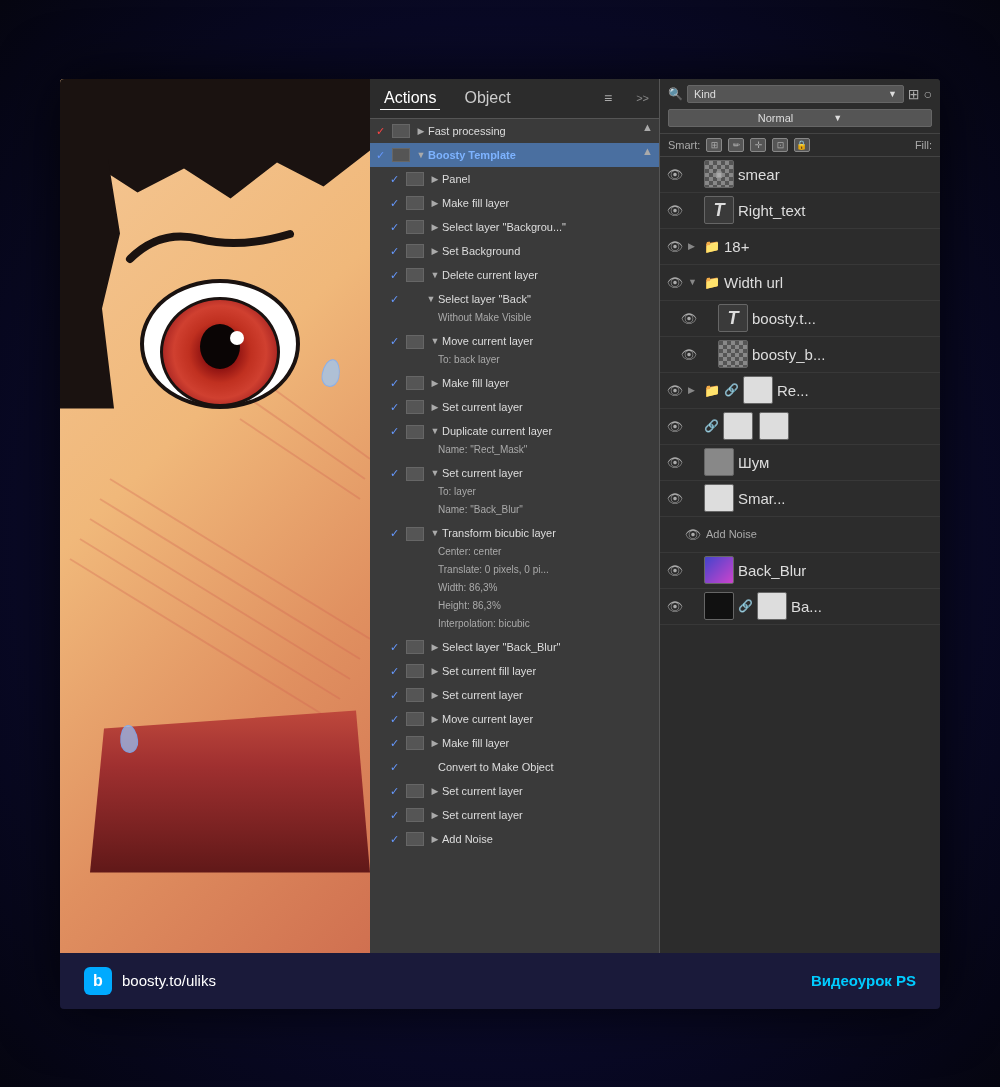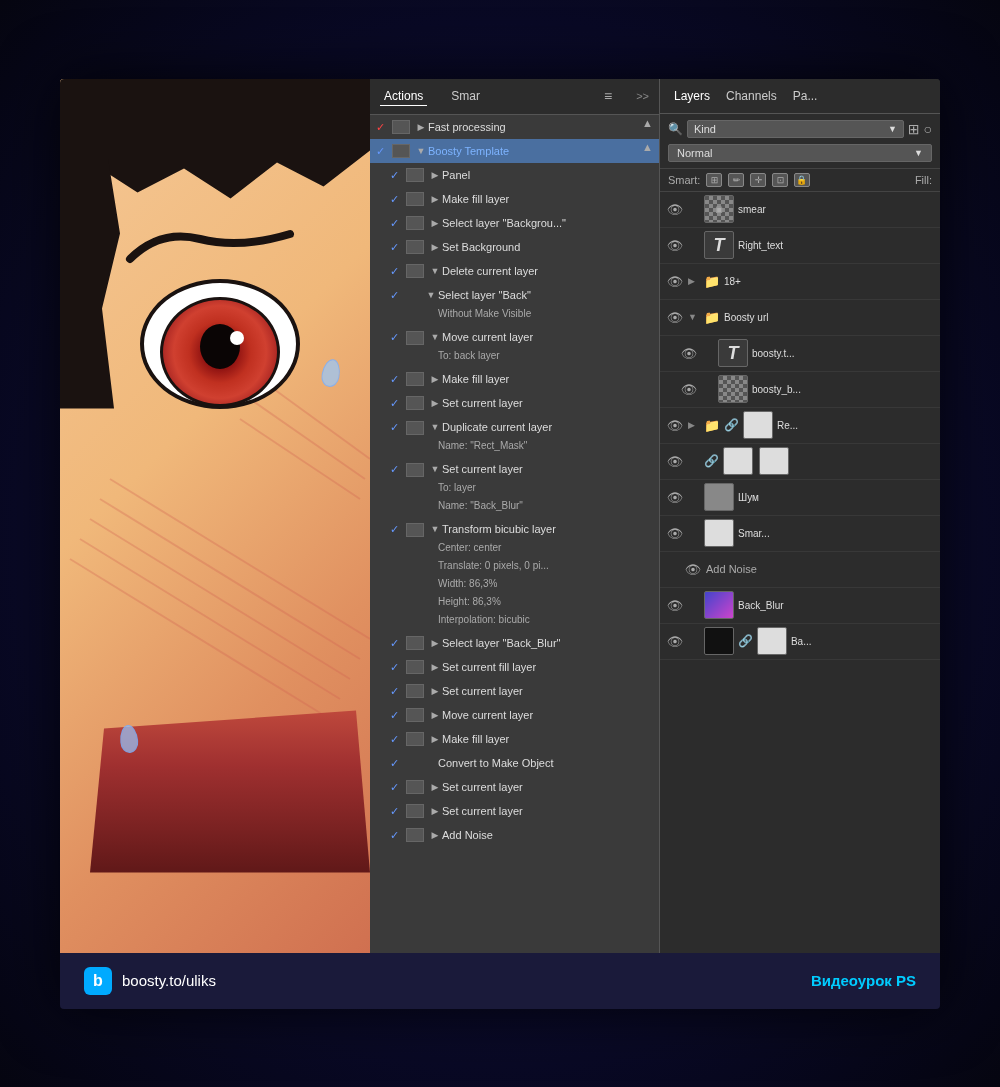--- a/index.html
+++ b/index.html
@@ -123,21 +123,21 @@
     }
     .actions-header {
       display: flex;
       align-items: center;
       padding: 8px 10px;
       background: #2c2c2c;
       border-bottom: 1px solid #555;
       gap: 20px;
     }
     .actions-tab {
-      font-size: 12px;
+      font-size: 16px;
       color: #ccc;
       cursor: pointer;
       padding: 2px 4px;
     }
     .actions-tab.active {
       color: white;
       border-bottom: 1px solid white;
     }
     .actions-menu-icon {
       margin-left: auto;
@@ -188,21 +188,21 @@
       color: #aaa;
       line-height: 20px;
       text-align: center;
     }
     .action-name {
       font-size: 11px;
       color: #ddd;
       line-height: 20px;
       flex: 1;
     }
-    .action-name.group { color: #fff; font-weight: 400; }
+    .action-name.group { color: #fff; font-weight: 700; }
     .action-name.blue { color: #7db3ff; }
     .action-sub {
       font-size: 10px;
       color: #aaa;
       padding-left: 48px;
       line-height: 18px;
     }
     .layers-panel {
       flex: 1;
       background: #2c2c2c;
@@ -264,21 +264,21 @@
     .blend-dropdown {
       background: #555;
       border: 1px solid #666;
       color: #ddd;
       font-size: 11px;
       padding: 2px 8px;
       border-radius: 2px;
       flex: 1;
       display: flex;
       align-items: center;
-      justify-content: space-between;
+      justify-content: center;
       gap: 40px;
     }
     .lock-row {
       display: flex;
       align-items: center;
       gap: 6px;
       font-size: 11px;
       color: #aaa;
       padding: 4px 8px;
       border-bottom: 1px solid #444;
@@ -345,21 +345,21 @@
     .layer-thumb.checker {
       background: repeating-conic-gradient(#888 0% 25%, #555 0% 50%) 0 0 / 8px 8px;
     }
     .layer-thumb.white { background: #ddd; }
     .layer-thumb.gray { background: #888; }
     .layer-thumb.blue-purple {
       background: linear-gradient(135deg, #4444cc, #cc44cc);
     }
     .layer-thumb.black { background: #111; }
     .layer-name {
-      font-size: 10px;
+      font-size: 15px;
       color: #ddd;
       flex: 1;
       white-space: nowrap;
       overflow: hidden;
       text-overflow: ellipsis;
     }
     .text-icon {
       font-size: 18px;
       color: #ddd;
       font-style: italic;
@@ -435,21 +435,21 @@
           <path d="M10,40 Q40,10 80,20 Q120,30 170,15" stroke="#1a1210" stroke-width="8" fill="none" stroke-linecap="round"></path>
         </svg>
       </div>
     </div>
 
     <div class="panels-right">
 
       <div class="actions-panel">
         <div class="actions-header">
           <span class="actions-tab active">Actions</span>
-          <span class="actions-tab">Smar</span>
+          <span class="actions-tab">Object</span>
           <span class="actions-menu-icon">≡</span>
           <span style="color:#888;font-size:11px;margin-left:4px">&gt;&gt;</span>
         </div>
         <div class="actions-list">
 
           <div class="action-row">
             <span class="check-mark">✓</span>
             <div class="check-box"></div>
             <span class="action-expand">▶</span>
             <span class="action-name">Fast processing</span>
@@ -627,25 +627,20 @@
           <div class="action-row" style="padding-left:20px">
             <span class="check-mark blue">✓</span>
             <div class="check-box"></div>
             <span class="action-expand">▶</span>
             <span class="action-name">Add Noise</span>
           </div>
         </div>
       </div>
 
       <div class="layers-panel">
-        <div class="layers-header">
-          <span class="layers-tab active">Layers</span>
-          <span class="layers-tab">Channels</span>
-          <span class="layers-tab">Pa...</span>
-        </div>
         <div class="layers-controls">
           <div class="search-bar">
             <span class="search-icon-area">🔍</span>
             <div class="kind-dropdown">
               <span>Kind</span>
               <span style="font-size:9px">▼</span>
             </div>
             <span class="filter-icon-area">⊞</span>
             <span style="color:#aaa;font-size:14px;cursor:pointer">○</span>
           </div>
@@ -689,21 +684,21 @@
             <span class="eye-btn">👁</span>
             <span class="expand-btn">▶</span>
             <span class="folder-icon">📁</span>
             <span class="layer-name">18+</span>
           </div>
 
           <div class="layer-row">
             <span class="eye-btn">👁</span>
             <span class="expand-btn">▼</span>
             <span class="folder-icon">📁</span>
-            <span class="layer-name">Boosty url</span>
+            <span class="layer-name">Width url</span>
           </div>
 
           <div class="layer-row" style="padding-left:20px">
             <span class="eye-btn">👁</span>
             <span style="width:12px"></span>
             <div class="layer-thumb" style="background:#3a3a3a;display:flex;align-items:center;justify-content:center">
               <span class="text-icon">T</span>
             </div>
             <span class="layer-name">boosty.t...</span>
           </div>

